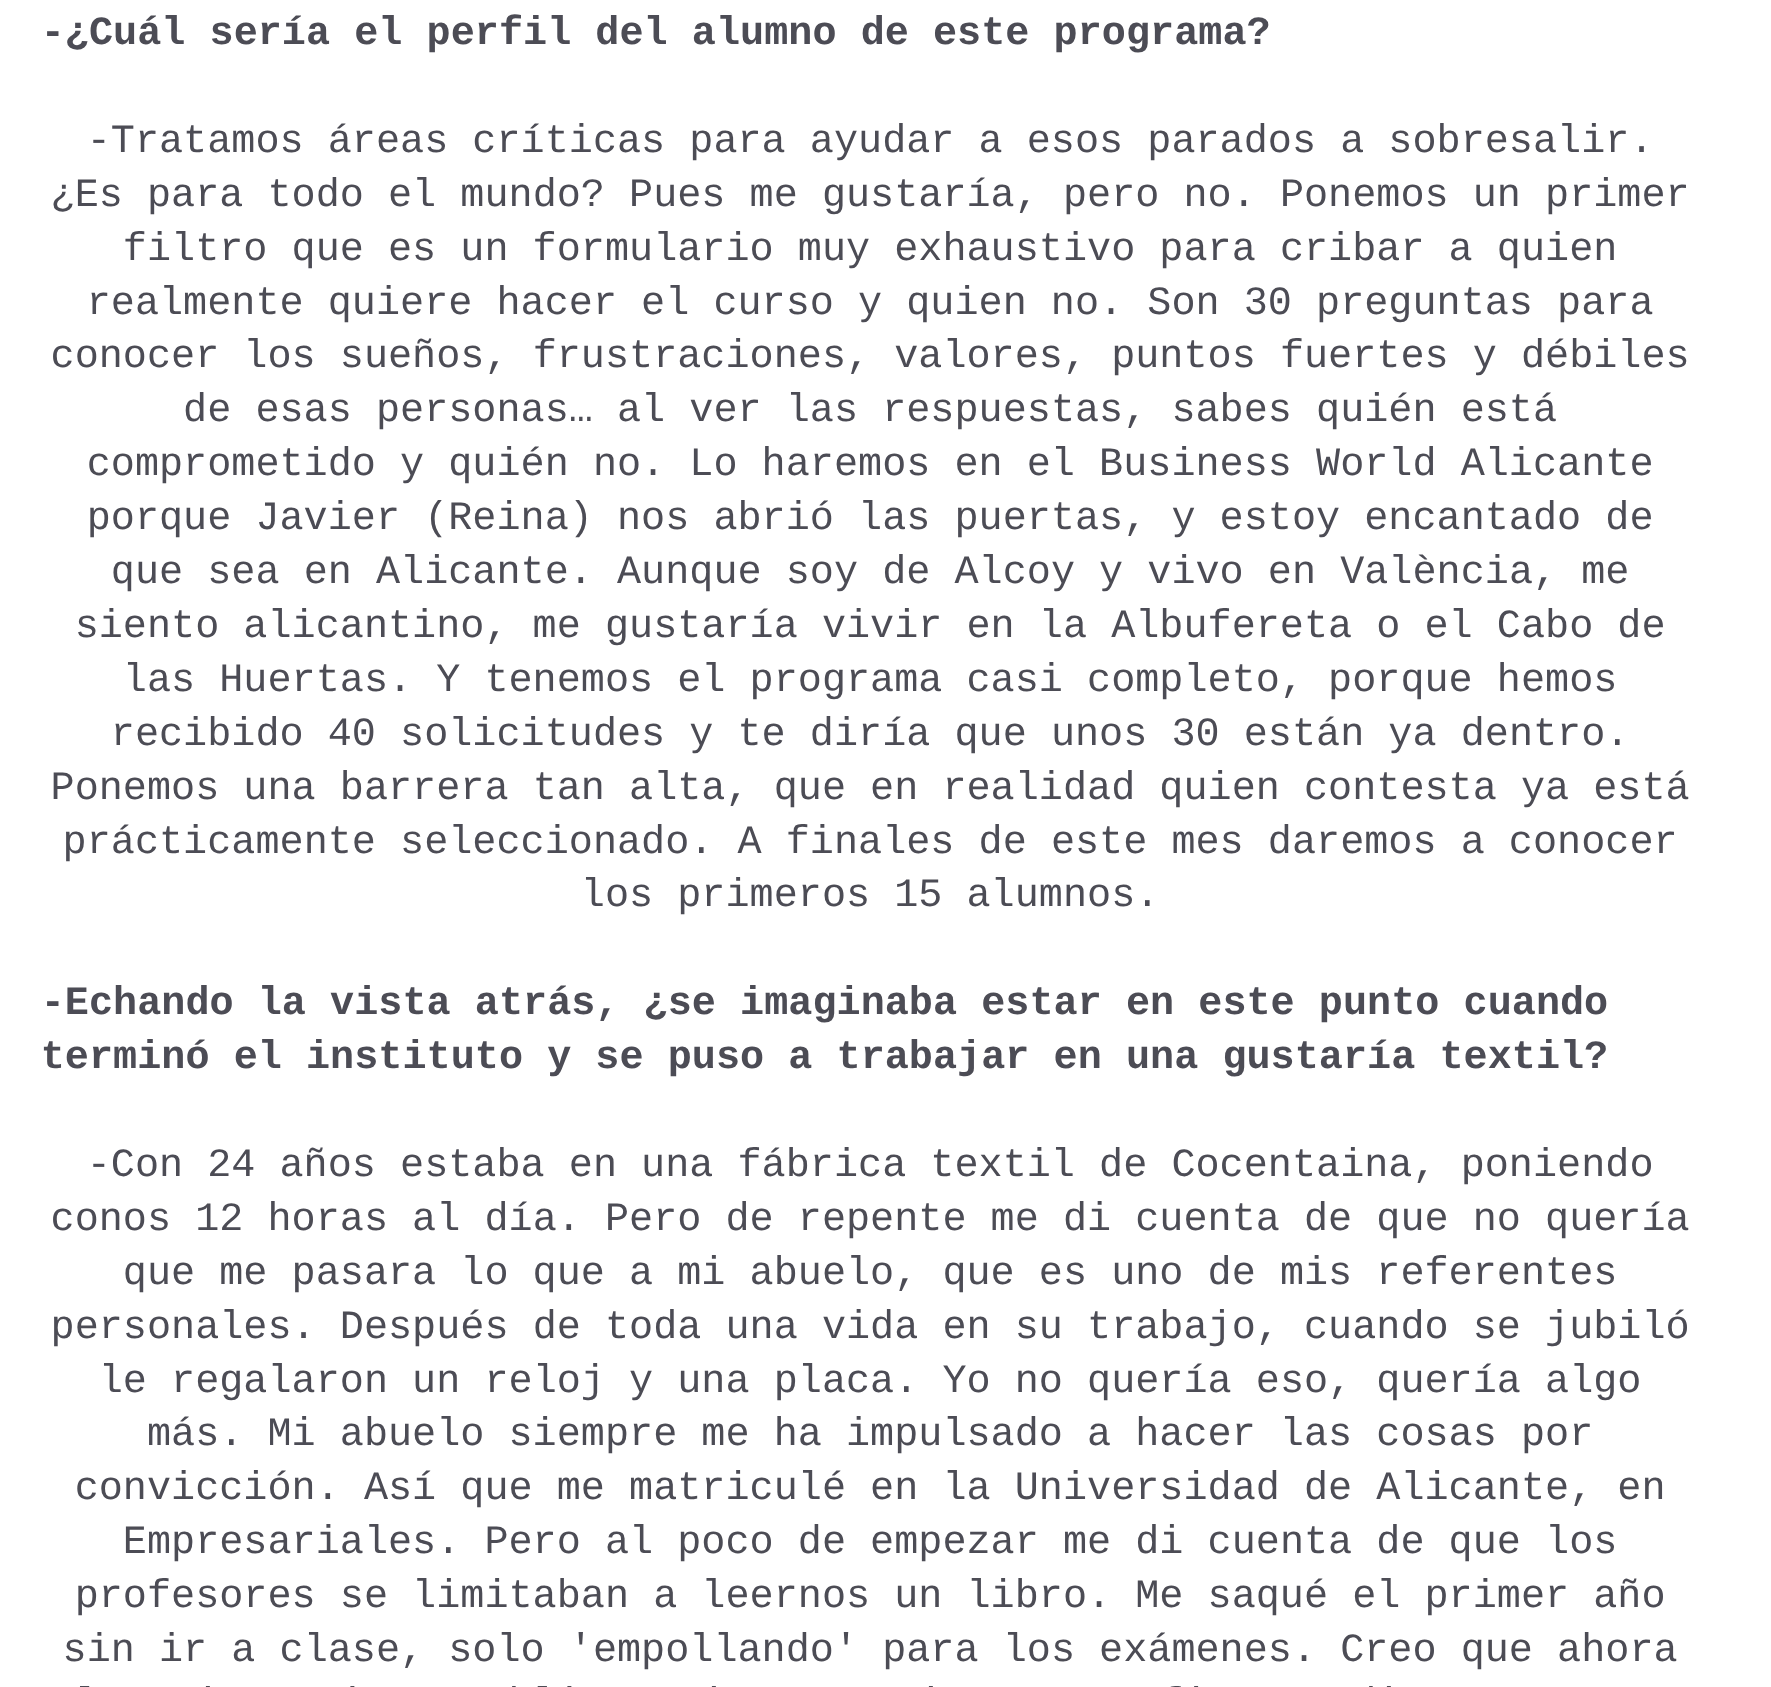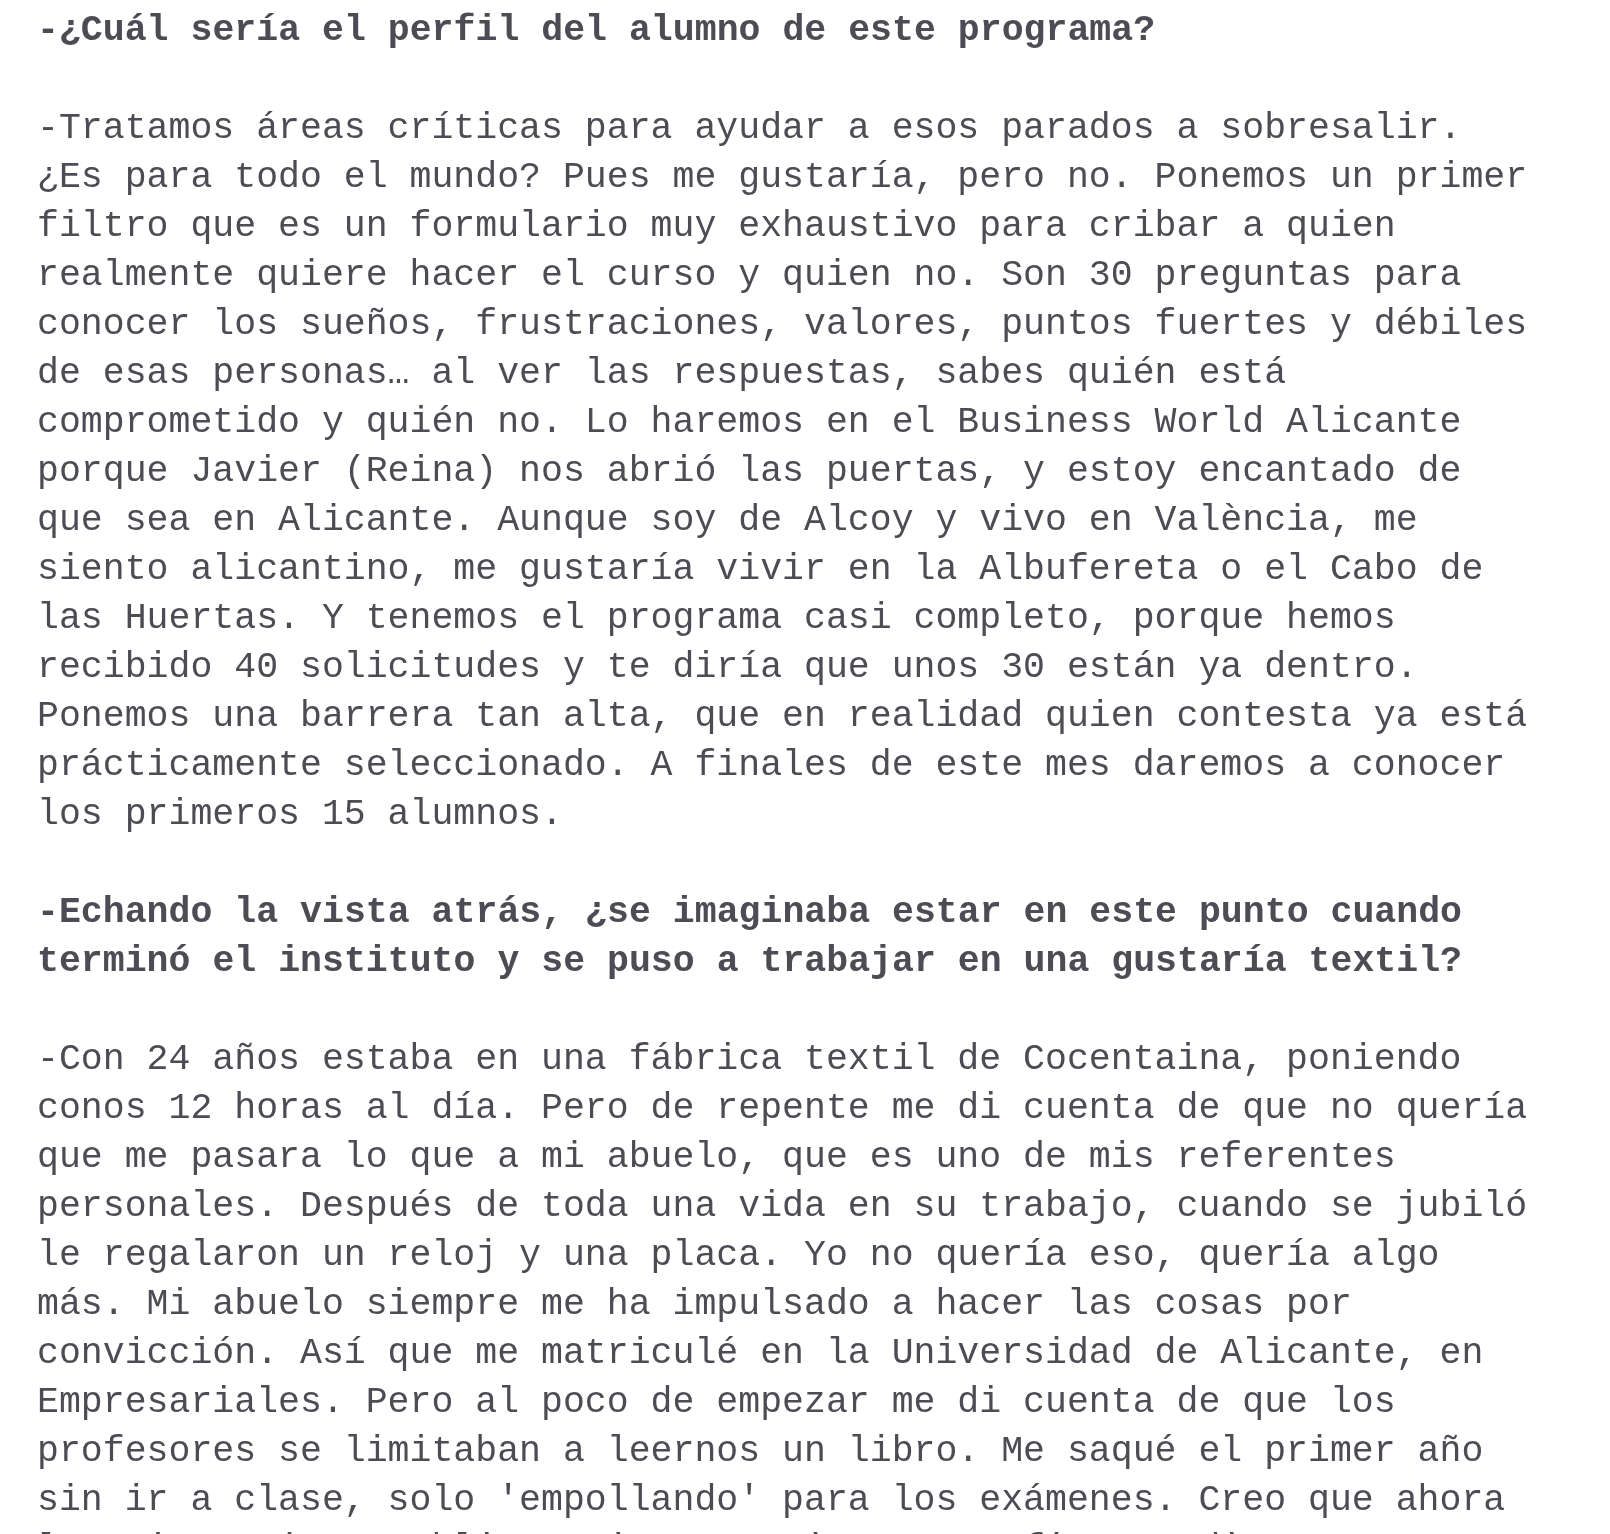--- a/index.html
+++ b/index.html
@@ -39,21 +39,21 @@
   }
 
   .answer {
     font-size: 36.5px;
     line-height: 49px;
     font-weight: normal;
     color: #4c4c55;
     margin: 0;
     letter-spacing: 0.01px;
     max-width: 1508px;
-    text-align: left;
+    text-align: center;
   }
 
   
   .spacer-line {
     height: 49px;
   }
 </style>
 </head>
 <body>
 

